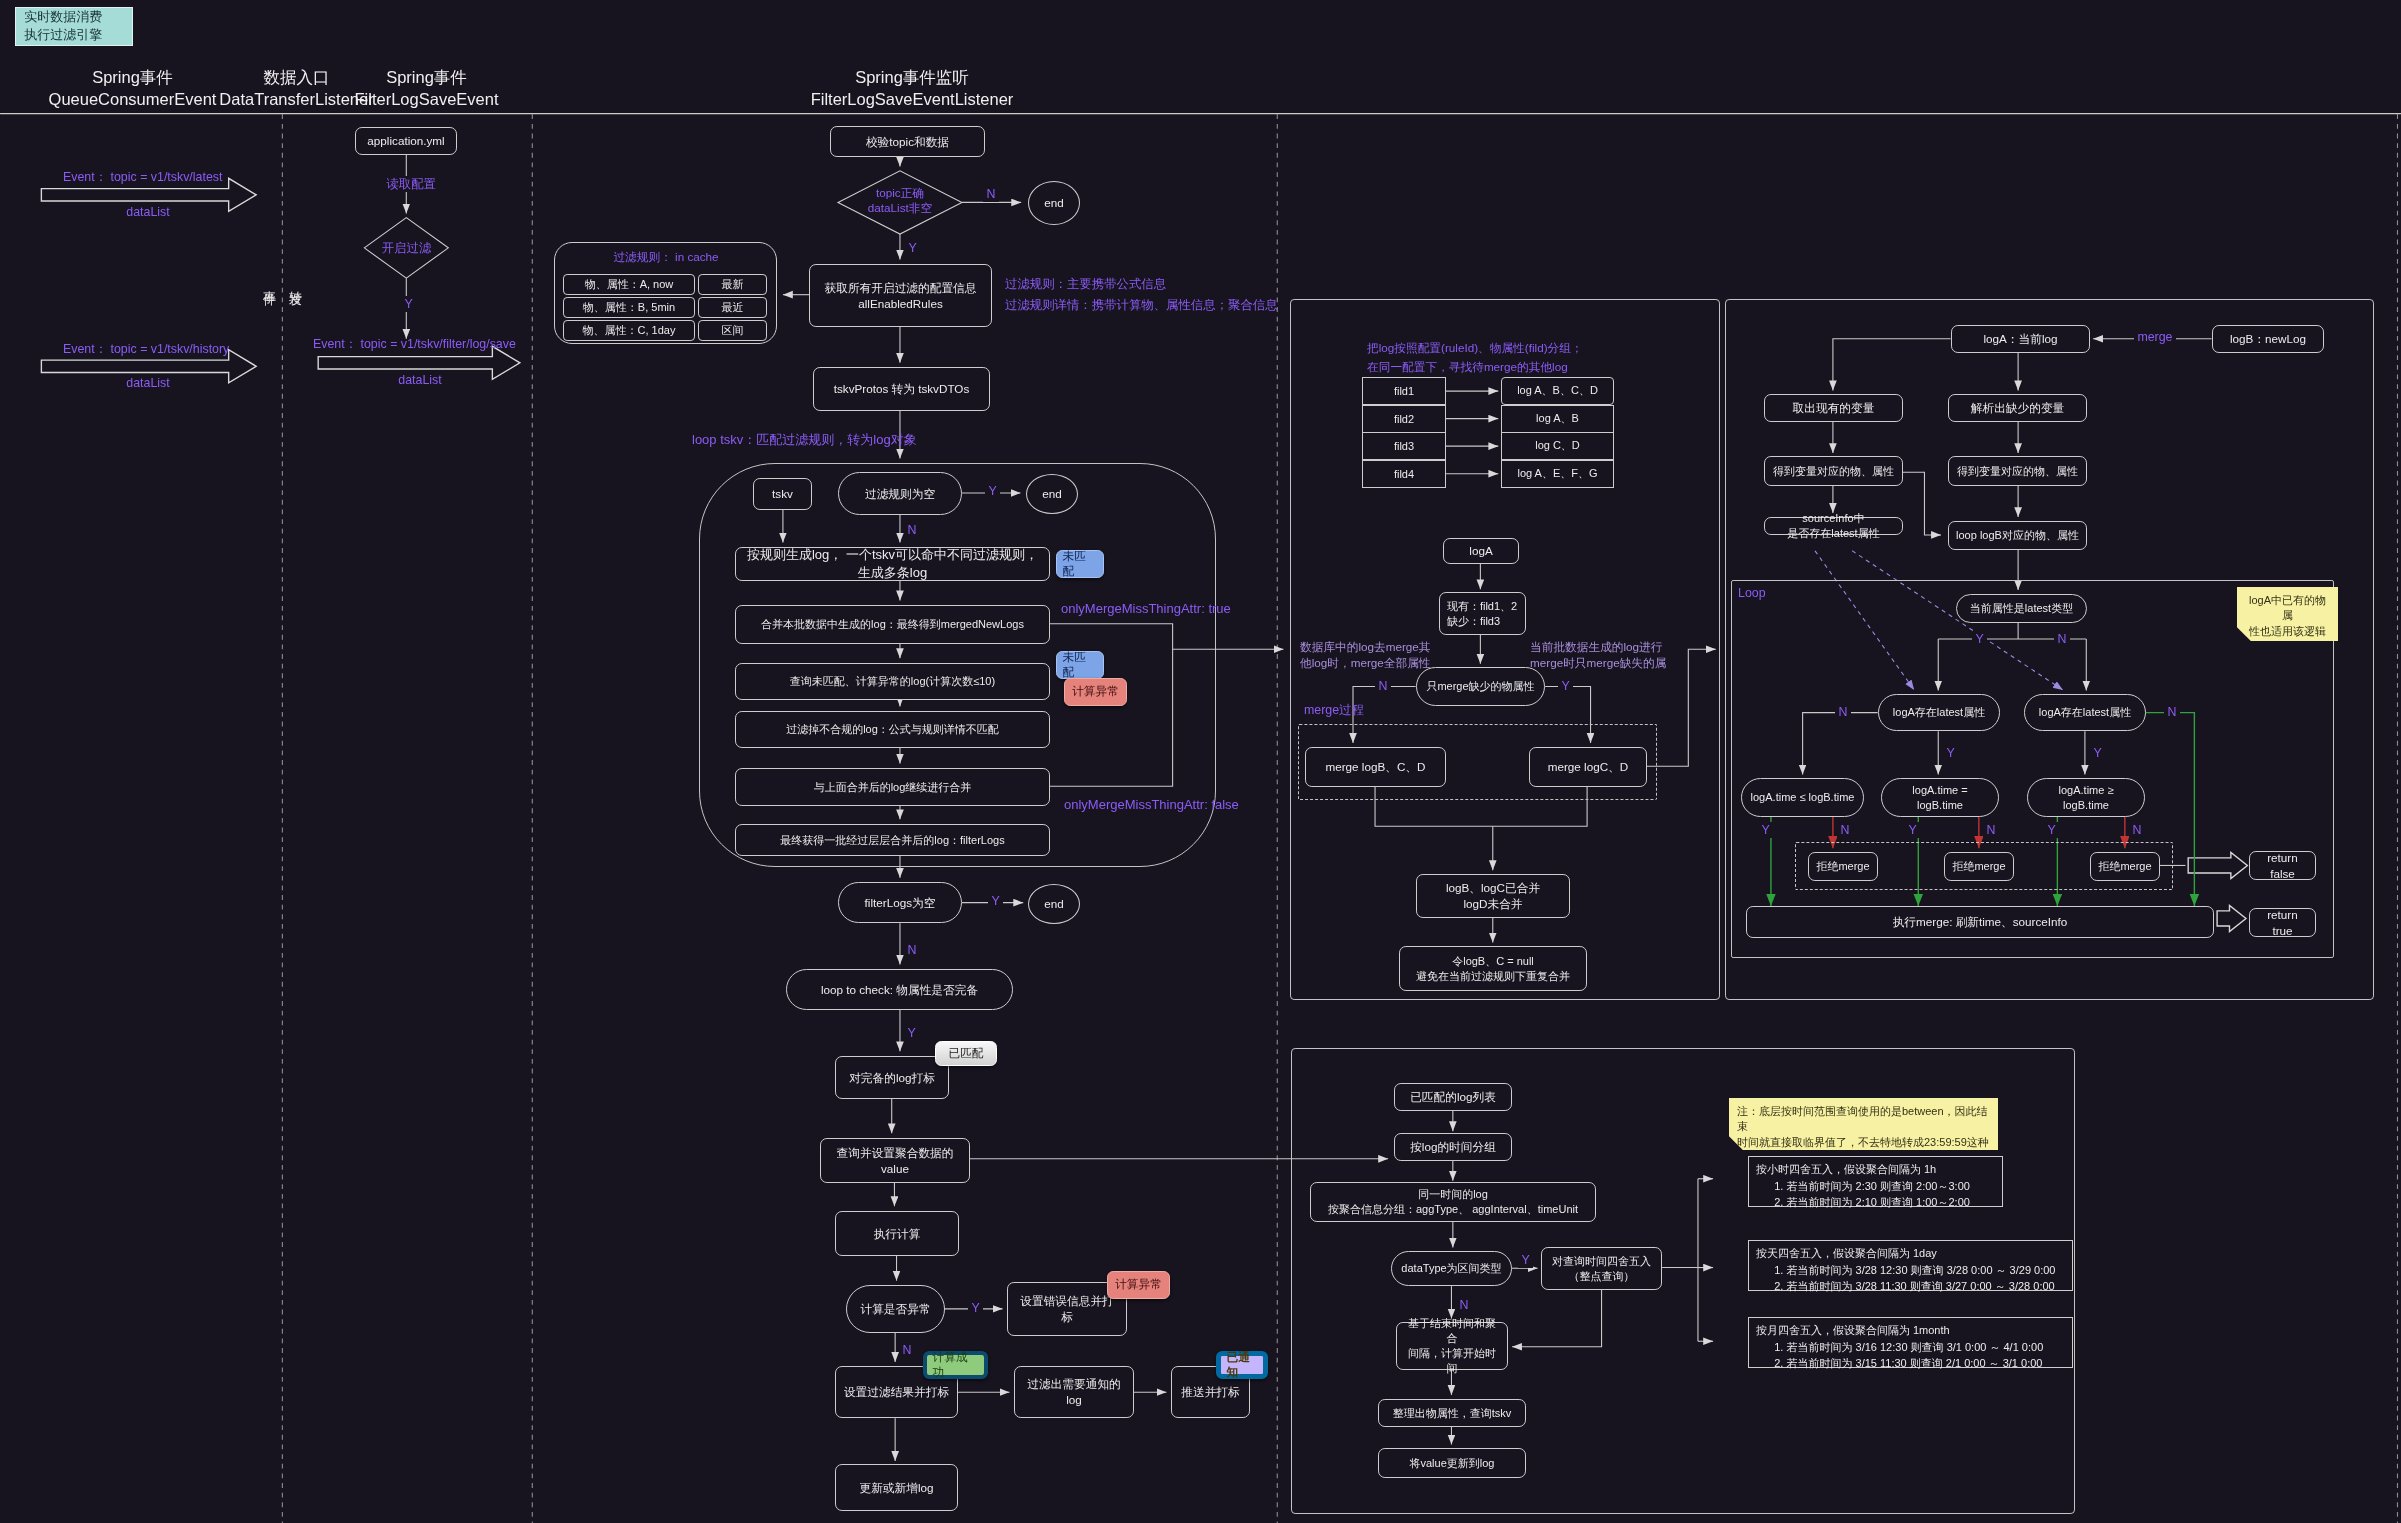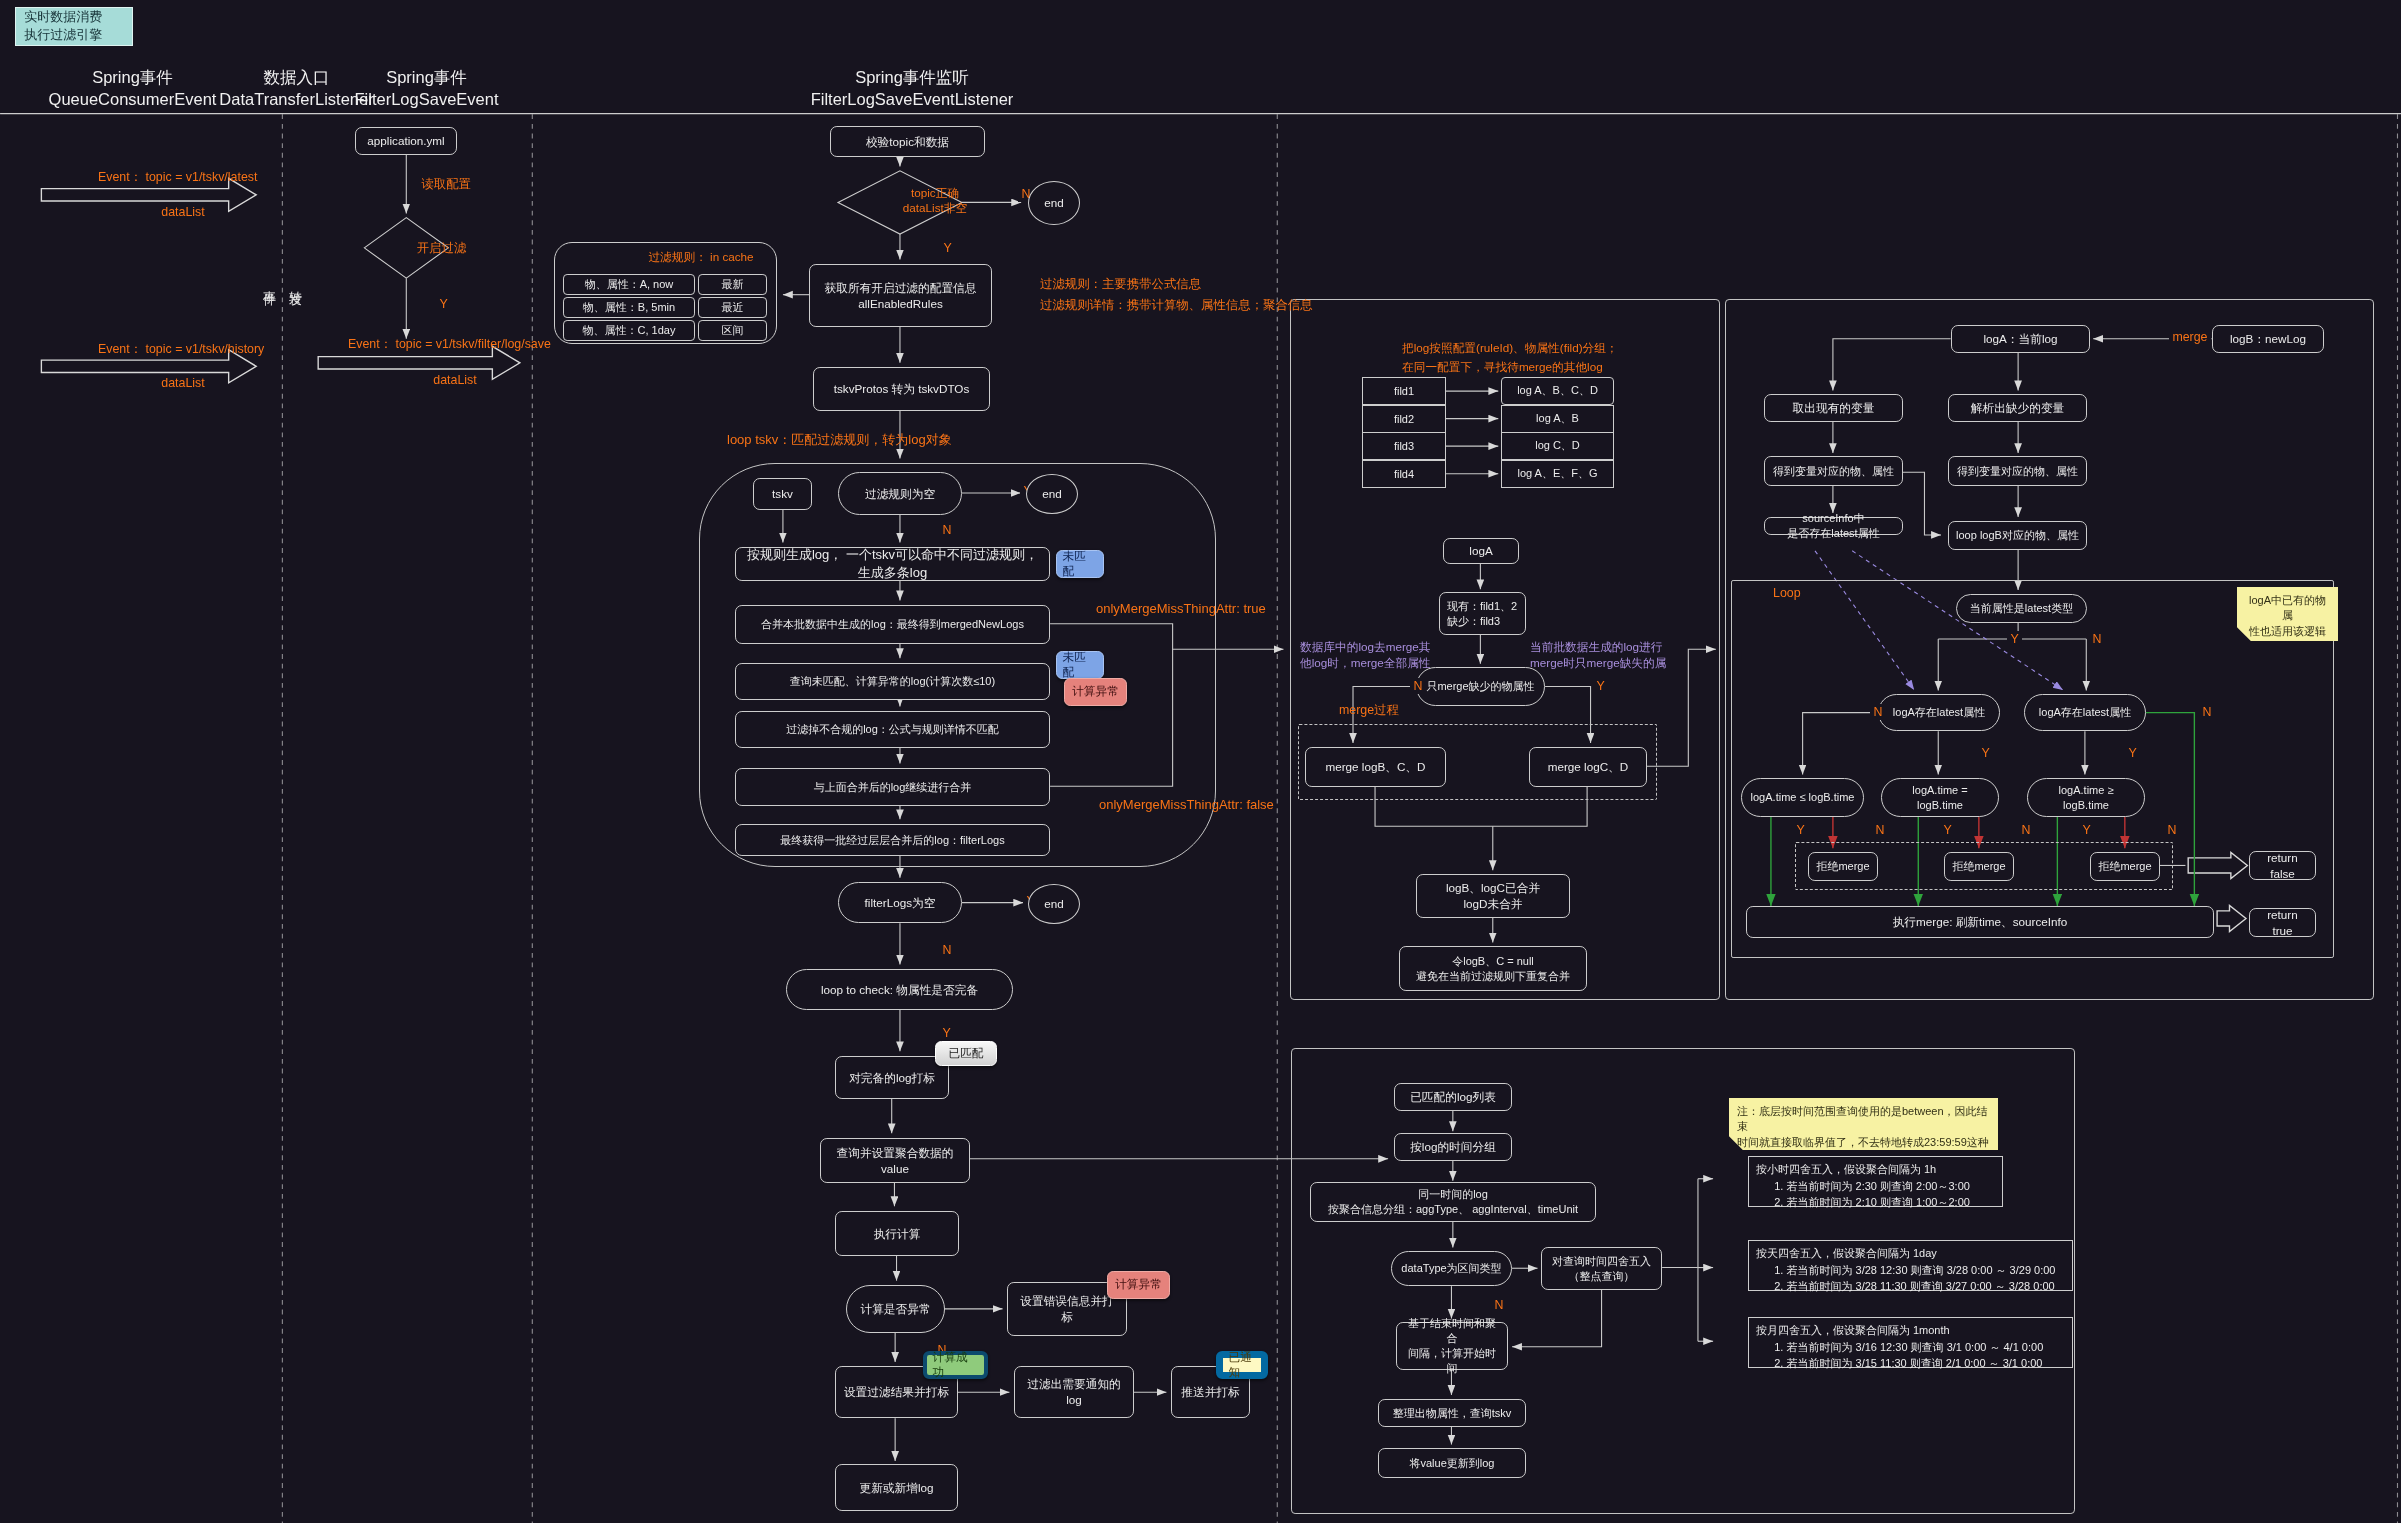--- a/index.html
+++ b/index.html
@@ -4,31 +4,31 @@
 <style>
   html,body{margin:0;padding:0;background:#17141f;}
   #stage{position:relative;width:2401px;height:1523px;background:#17141f;
          font-family:"Liberation Sans", sans-serif;color:#ececec;overflow:hidden;}
   #stage *{box-sizing:border-box;}
   .n{position:absolute;border:1.1px solid #cdcdcd;border-radius:6.9px;background:#17141f;
      display:flex;align-items:center;justify-content:center;text-align:center;
      white-space:pre-line;font-size:11.7px;line-height:1.35;padding:2.8px 6.9px;color:#ececec;}
   .st{border-radius:688px;}
   .el{border-radius:50%;}
-  .lb{position:absolute;white-space:pre-line;font-size:12.4px;color:#f97316;line-height:1.3;margin-left:35px;}
+  .lb{position:absolute;white-space:pre-line;font-size:12.4px;color:#8b5cf6;line-height:1.3;}
   .lbg{background:#17141f;padding:0 3.4px;}
   .ctn{position:absolute;border:1px solid #c4c4c4;border-radius:4.1px;background:transparent;}
   .dash{border-style:dashed;}
   .biground{border-radius:76px;}
   .bdg{position:absolute;border-radius:6.2px;font-size:11.7px;display:flex;align-items:center;
        justify-content:center;padding:1.4px 5.5px;box-shadow:0 1.4px 2.8px rgba(0,0,0,.45);}
   .bdg.blue{background:#7da4e6;border:1px solid #a9c4f2;color:#0f2350;}
   .bdg.red{background:#e5827c;border:1px solid #f0aba5;color:#401010;}
   .bdg.green{background:#8fcb7c;border:4px solid #0c4a6e;color:#173c0d;}
-  .bdg.yellow{background:#fef9c3;border:7px solid #0369a1;color:#4a3a0a;}
+  .bdg.yellow{background:#c4b5fd;border:5px solid #0369a1;color:#4a3a0a;font-weight:bold;}
   .bdg.grey{background:linear-gradient(#f7f7f7,#d2d2d2);border:1px solid #ffffff;color:#222;}
   .note{position:absolute;background:#f7f2a3;color:#323016;font-size:11px;line-height:1.45;
         padding:5.5px 6.9px;white-space:pre-line;
         clip-path:polygon(0 0,100% 0,100% 100%,13.8px 100%,0 calc(100% - 13.8px));}
   .purp{position:absolute;color:#a98fdd;font-size:11.7px;line-height:1.4;white-space:pre-line;}
   .hd{position:absolute;font-size:16.5px;text-align:center;white-space:pre-line;line-height:1.35;color:#f0f0f0;}
   .vtext{position:absolute;writing-mode:vertical-rl;letter-spacing:2.8px;font-size:13px;color:#e8e8e8;}
   .exbox{position:absolute;border:1px solid #cdcdcd;background:#17141f;color:#ececec;
          font-size:11px;line-height:1.5;padding:4.1px 6.9px;white-space:pre-wrap;text-align:left;margin-left:32px;}
   .banner{position:absolute;background:#a6dcd8;border:1.4px solid #dff4f1;color:#173338;

